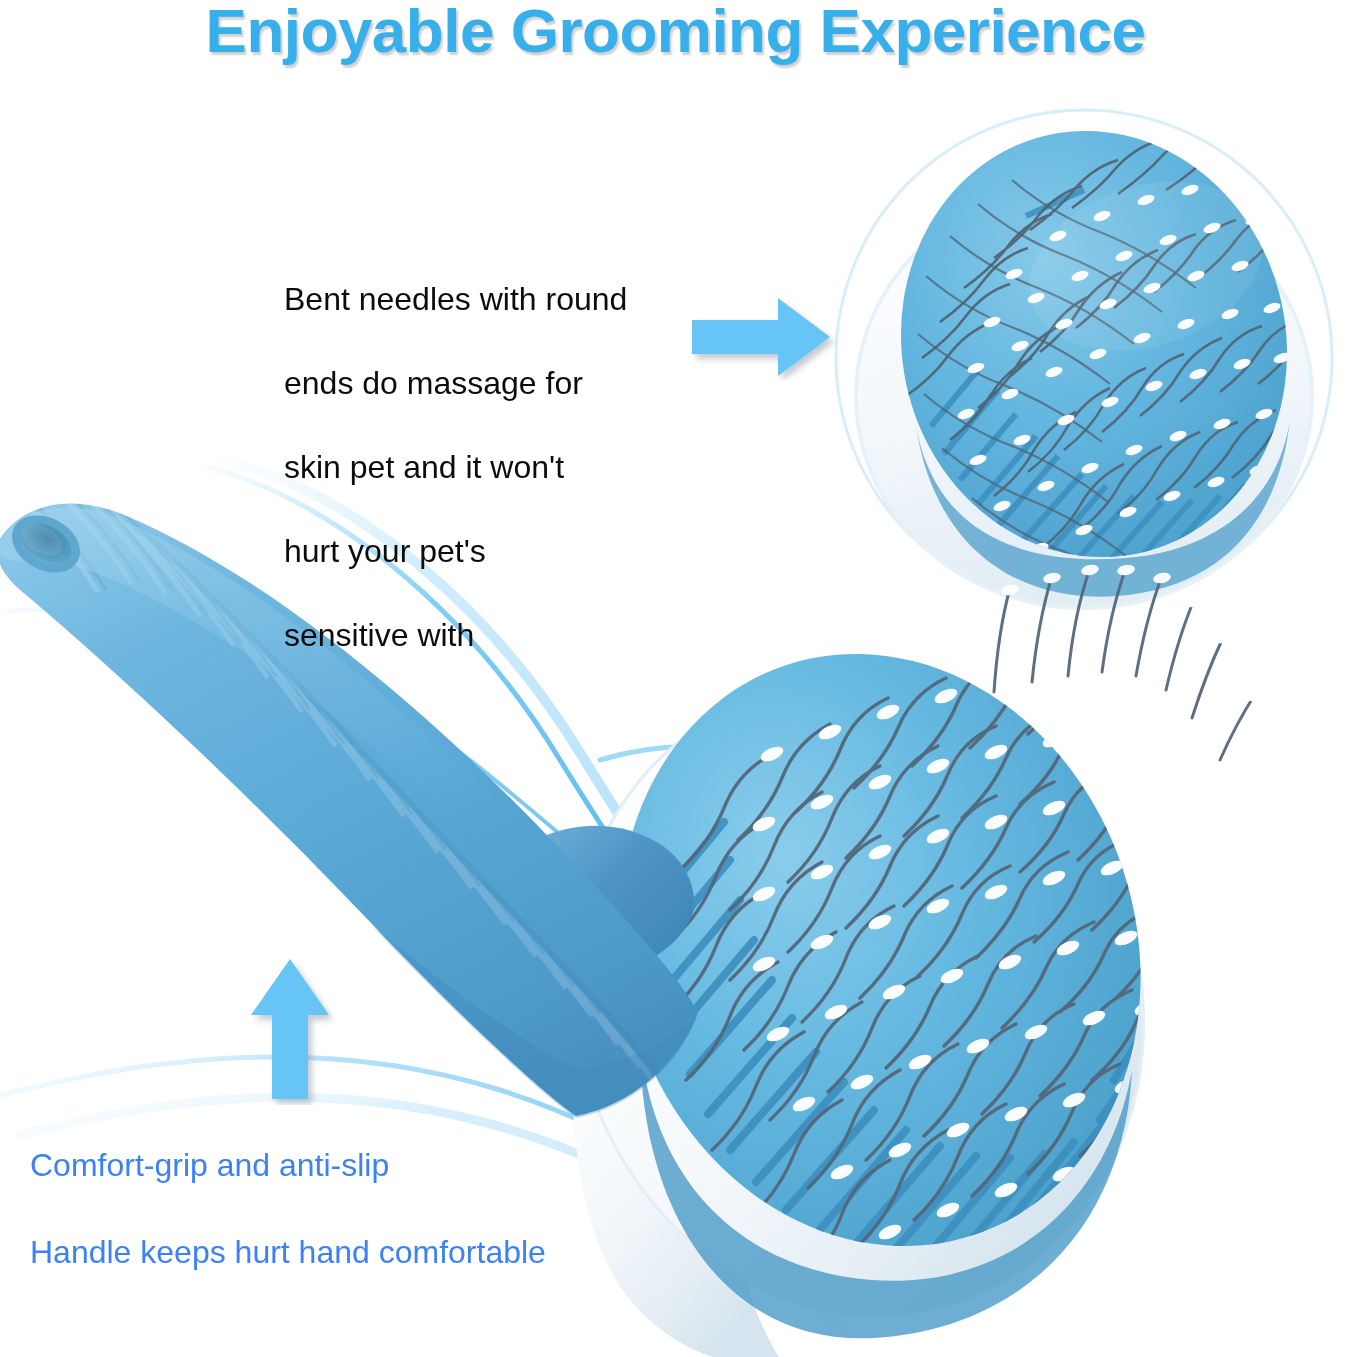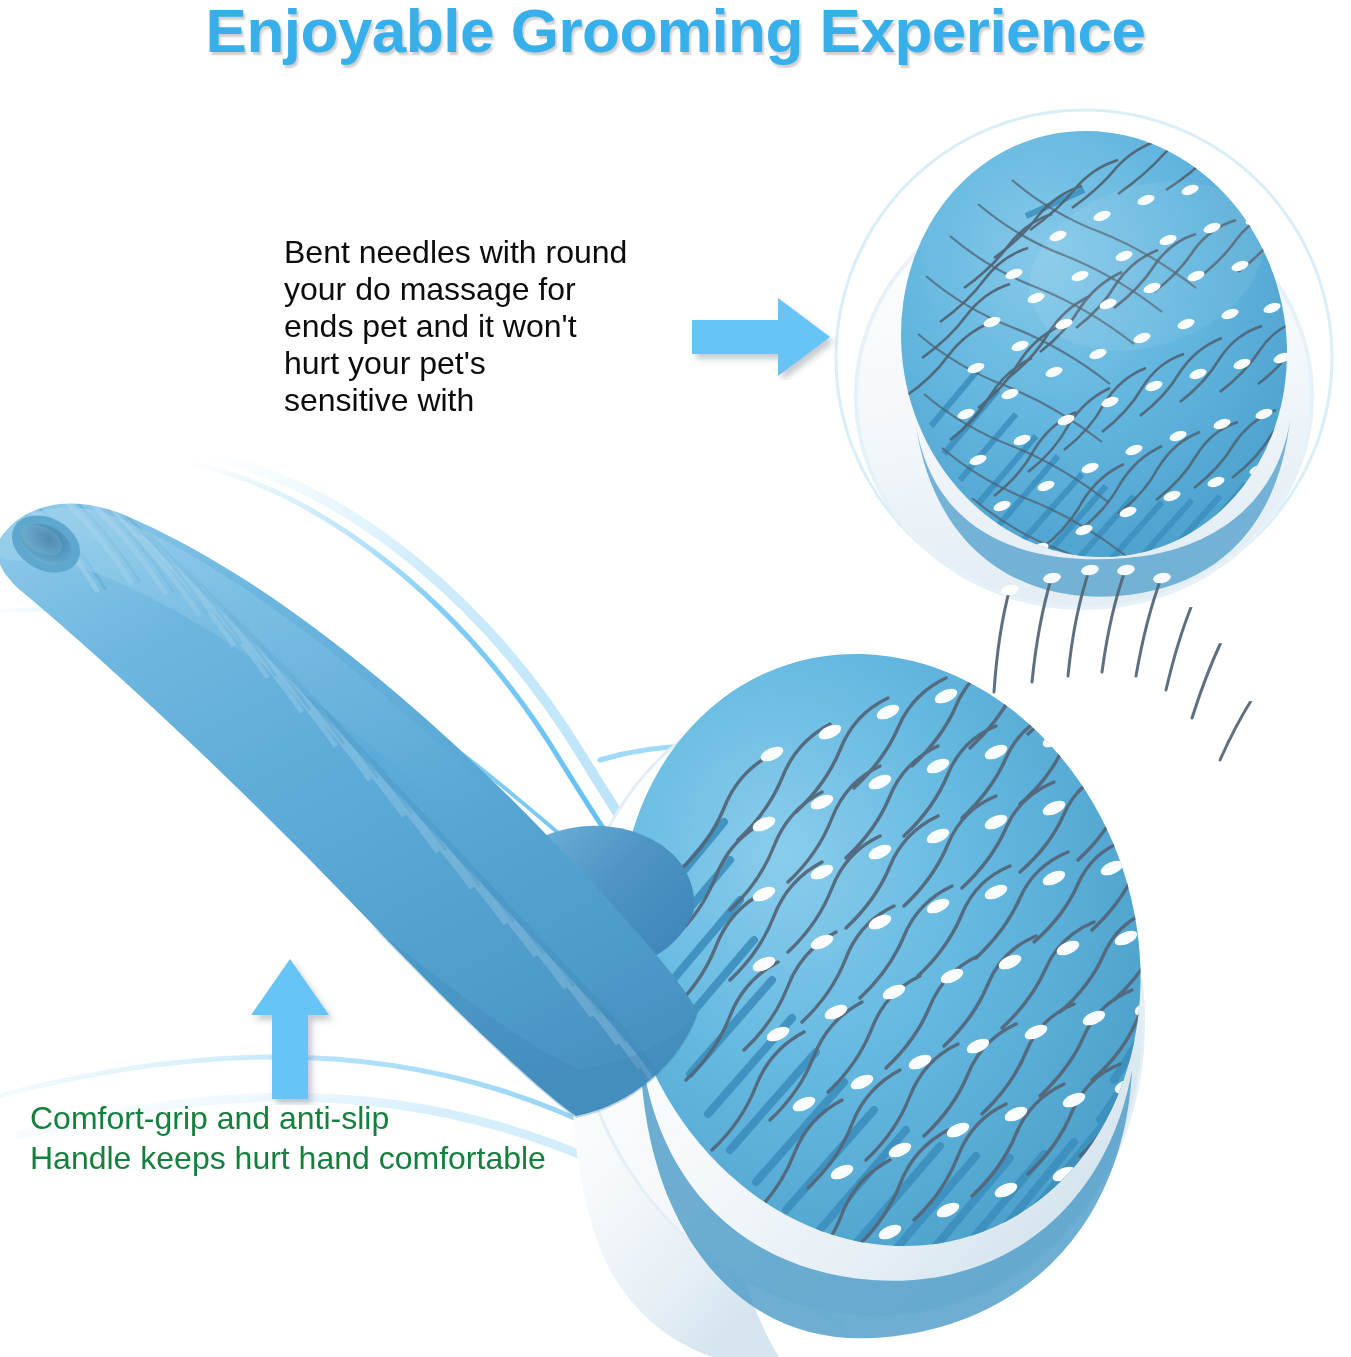--- a/index.html
+++ b/index.html
@@ -40,24 +40,24 @@
     font-size:32px;
     line-height:37px;
     color:#0c0c0c;
   }
   #callout-bottom{
     position:absolute;
     left:30px; top:1098px;
     width:620px;
     font-size:32px;
     line-height:40px;
-    color:#15803d;
+    color:#3b82f6;
     white-space:nowrap;
   }
-  .cline{display:block;}
+  .cline{display:block;margin-top:47px;}
 
   
   .arrow-svg{position:absolute;}
   #arrow-right{left:688px; top:296px;}
   #arrow-up{left:248px; top:953px;}
 
   
   #swooshes{position:absolute;left:0;top:0;}
 
   
@@ -593,22 +593,22 @@
         <ellipse cx="62" cy="100" rx="22" ry="13" transform="rotate(28 62 100)" fill="#FFFFFF" opacity="0.1"></ellipse>
       </g>
 
       <path d="M 392 486 C 470 568 556 650 596 678 C 650 668 700 626 718 574
                C 700 594 660 620 600 630 C 540 604 460 540 392 486 Z" fill="#3C86B5" opacity="0.3"></path>
     </g>
   </svg>
 
   <div id="callout-top">
     <span class="cline">Bent needles with round</span>
-    <span class="cline">your do massage for</span>
-    <span class="cline">ends pet and it won't</span>
+    <span class="cline">ends do massage for</span>
+    <span class="cline">skin pet and it won't</span>
     <span class="cline">hurt your pet's</span>
     <span class="cline">sensitive with</span>
   </div>
 
   <svg id="arrow-right" class="arrow-svg" width="150" height="84" viewBox="0 0 150 84">
     <defs>
       <filter id="arrShadow" x="-25%" y="-25%" width="160%" height="160%">
         <feDropShadow dx="4" dy="5" stdDeviation="3.4" flood-color="#7f8c96" flood-opacity="0.45"></feDropShadow>
       </filter>
     </defs>

